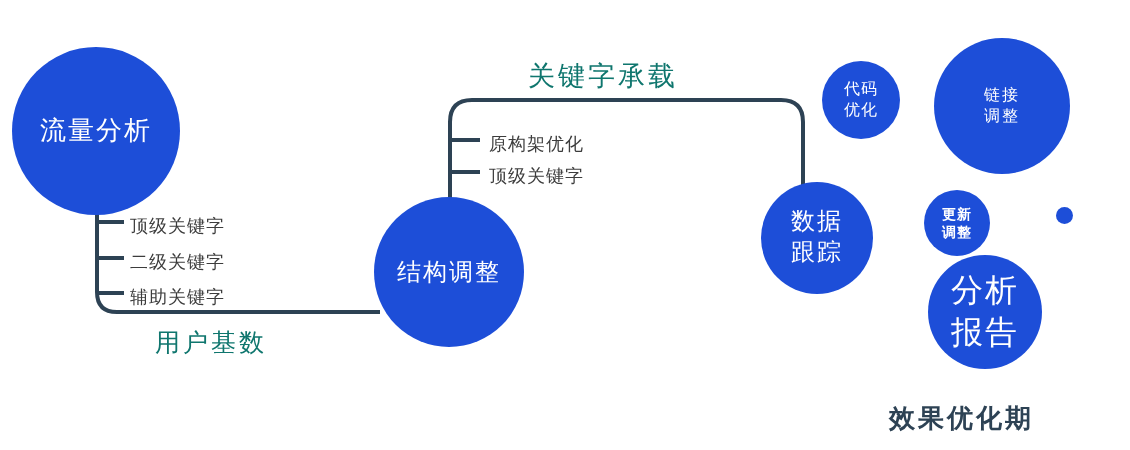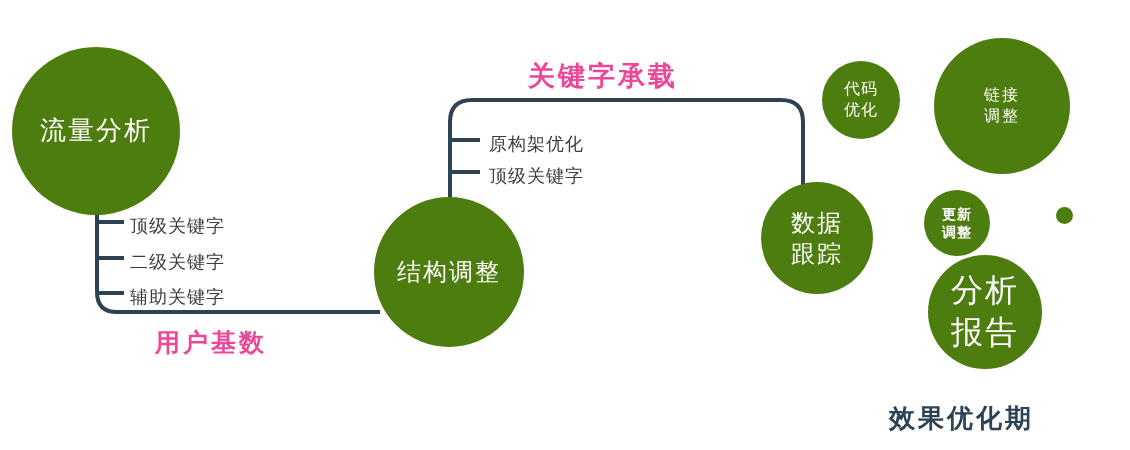--- a/index.html
+++ b/index.html
@@ -12,43 +12,43 @@
     font-family: "Liberation Sans", sans-serif;
   }
   .connector-svg {
     position: absolute;
     left: 0; top: 0;
     width: 1130px; height: 450px;
   }
   .circle {
     position: absolute;
     border-radius: 50%;
-    background: #4d7c0f;
+    background: #1d4ed8;
     color: #ffffff;
     display: flex;
     align-items: center;
     justify-content: center;
     text-align: center;
     white-space: pre-line;
     line-height: 1.3;
     letter-spacing: 2px;
   }
   .node-traffic   { left: 12px;  top: 47px;  width: 168px; height: 168px; font-size: 26px; }
   .node-structure { left: 374px; top: 197px; width: 150px; height: 150px; font-size: 24px; }
-  .node-tracking  { left: 761px; top: 182px; width: 112px; height: 112px; font-size: 24px; }
+  .node-tracking  { left: 761px; top: 182px; width: 112px; height: 112px; font-size: 24px; font-family: Liberation Mono, monospace; }
   .node-code      { left: 822px; top: 61px;  width: 78px;  height: 78px;  font-size: 16px; letter-spacing: 1px; }
   .node-link      { left: 934px; top: 38px;  width: 136px; height: 136px; font-size: 16px; }
   .node-update    { left: 924px; top: 190px; width: 66px;  height: 66px;  font-size: 14px; font-weight: bold; letter-spacing: 1px; text-align: center; }
   .node-report    { left: 928px; top: 255px; width: 114px; height: 114px; font-size: 32px; }
   .dot            { left: 1056px; top: 207px; width: 17px; height: 17px; }
 
   .edge-label {
     position: absolute;
-    color: #ec4899;
-    font-weight: bold;
+    color: #0f766e;
+    font-weight: normal;
     letter-spacing: 3px;
   }
   .label-keyword-bearing { left: 528px; top: 58px;  font-size: 27px; }
   .label-user-base       { left: 155px; top: 326px; font-size: 25px; }
 
   .branch-label {
     position: absolute;
     color: #3c3c3c;
     font-size: 18px;
     letter-spacing: 1px;

